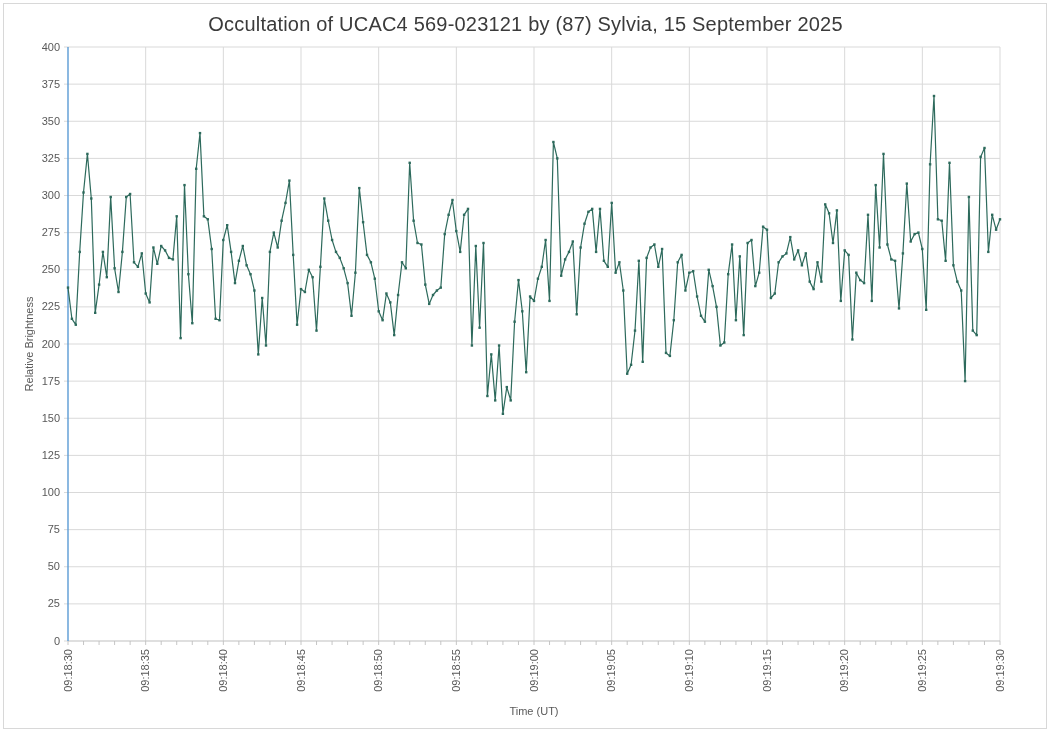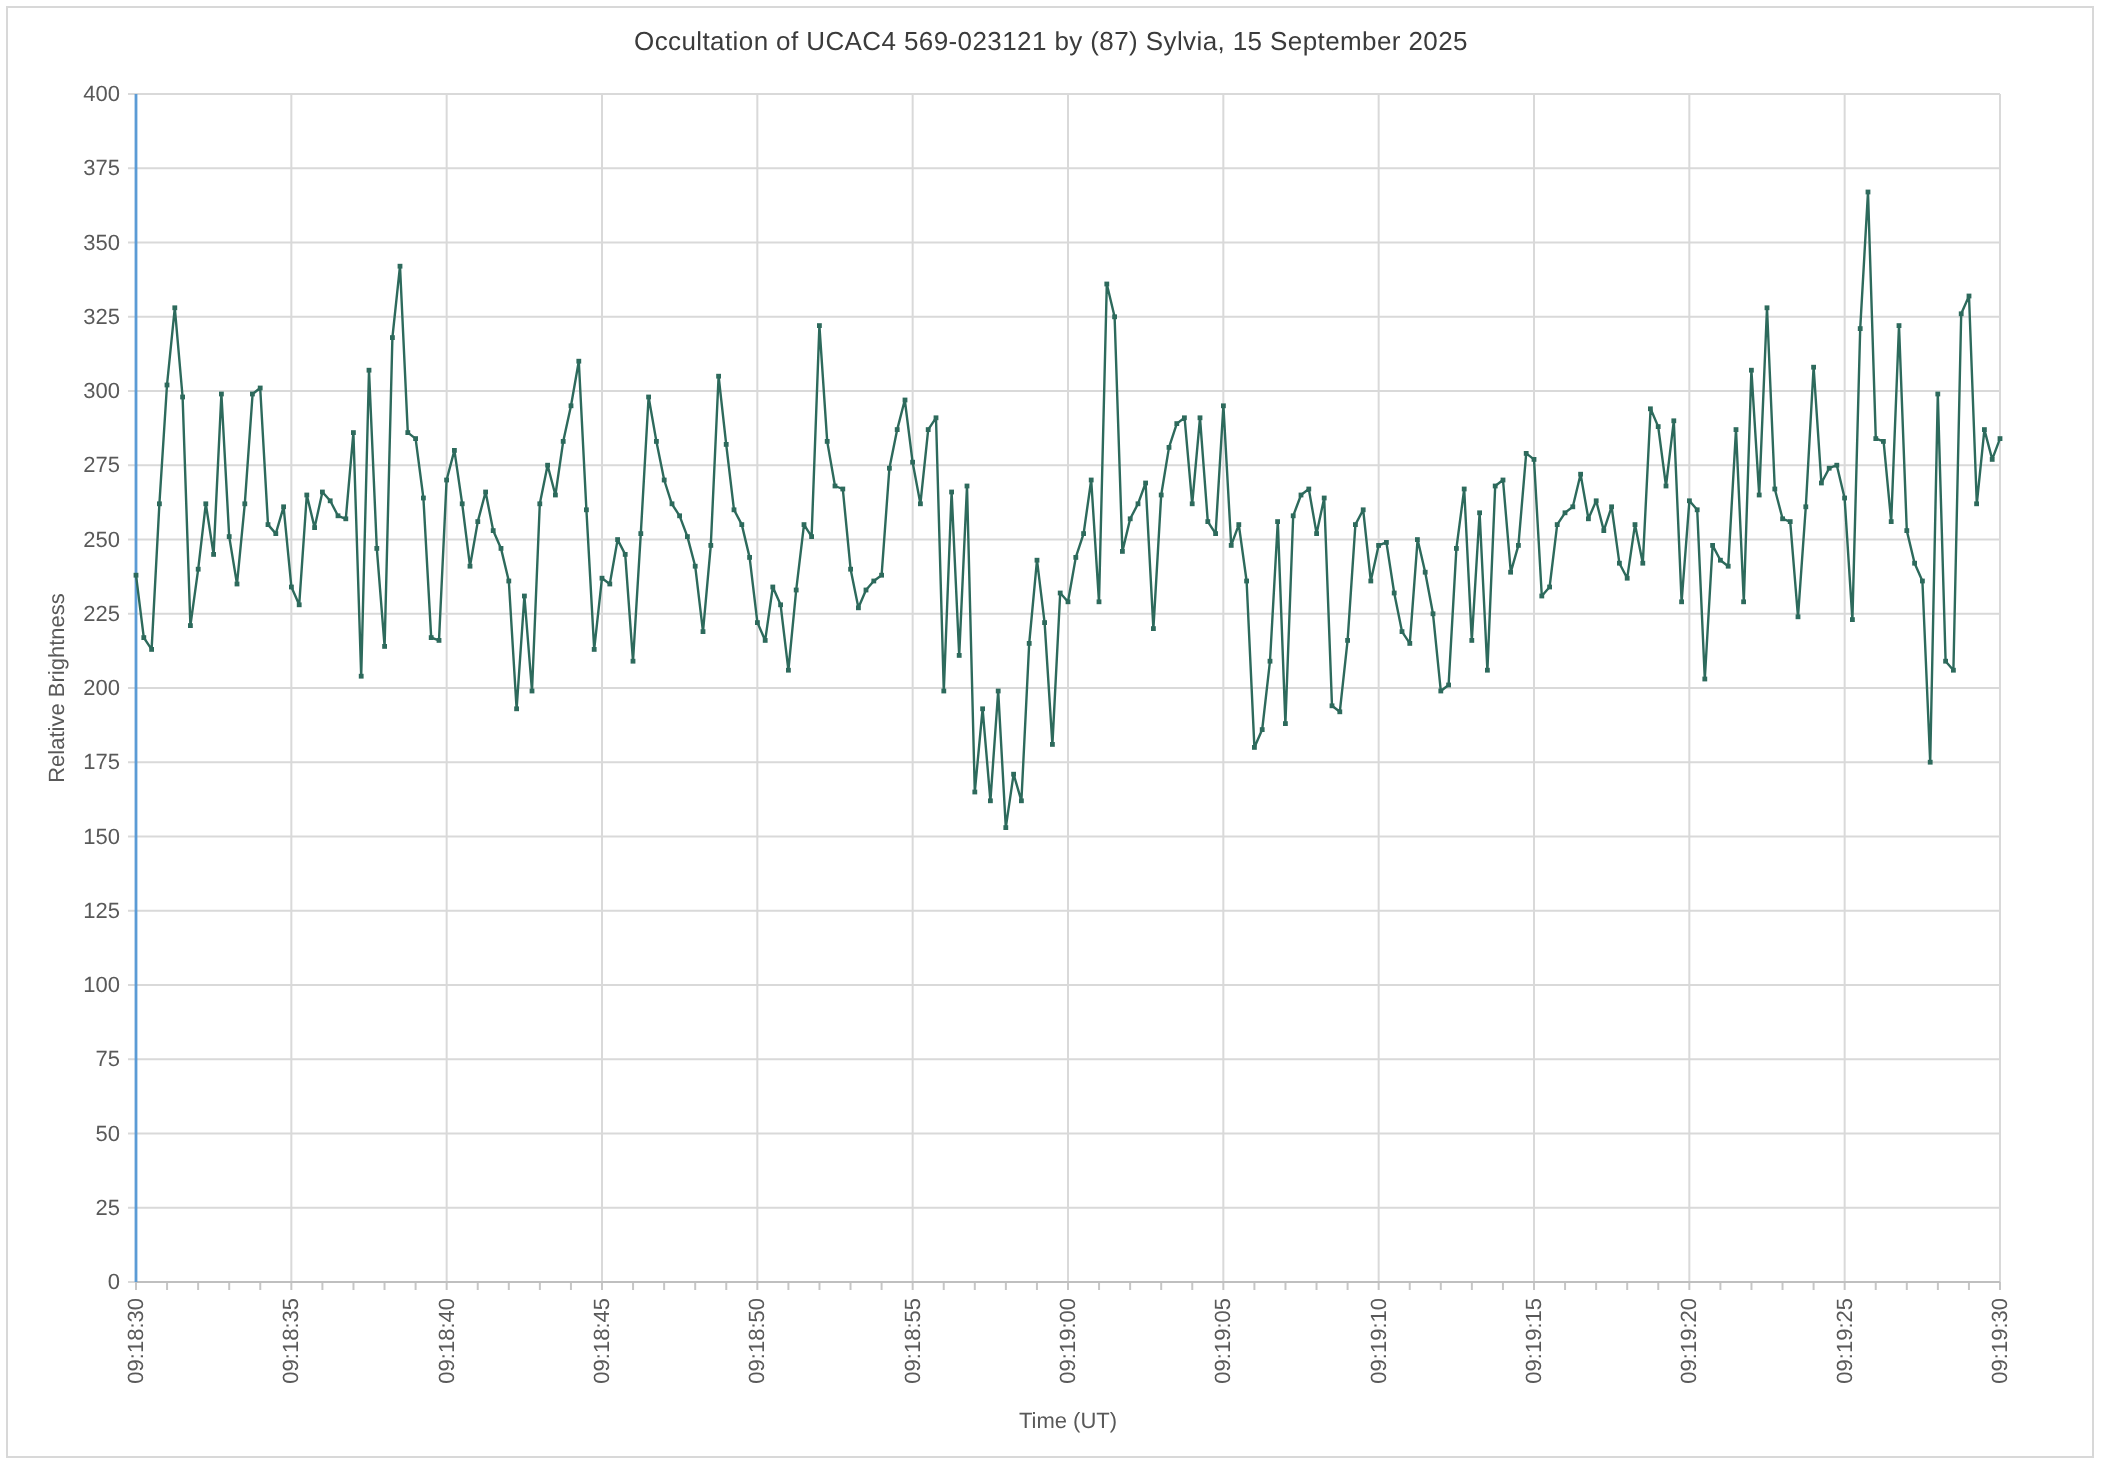--- a/index.html
+++ b/index.html
@@ -1,19 +1,19 @@
 <!DOCTYPE html>
 <html><head>
 <meta charset="utf-8">
 <style>
   html,body{margin:0;padding:0;background:#fff;font-family:"Liberation Sans",sans-serif;}
   #canvas{position:relative;width:1051px;height:732px;background:#ffffff;overflow:hidden;}
   #frame{position:absolute;top:3px;left:3px;right:4px;bottom:3px;border:1px solid #d8d8d8;}
   #chart-title{position:absolute;top:13px;left:0;width:100%;text-align:center;
-    font-size:13px;color:#3b3b3b;letter-spacing:.2px;}
+    font-size:20px;color:#3b3b3b;letter-spacing:.2px;}
   #y-axis-title{position:absolute;left:-36px;top:338px;width:130px;text-align:center;
     transform:rotate(-90deg);font-size:11px;color:#595959;}
   #x-axis-title{position:absolute;left:0;top:705px;width:1068px;text-align:center;
     font-size:11px;color:#595959;}
   svg text{font-family:"Liberation Sans",sans-serif;}
 </style>
 </head>
 <body>
 
 <div id="canvas">

